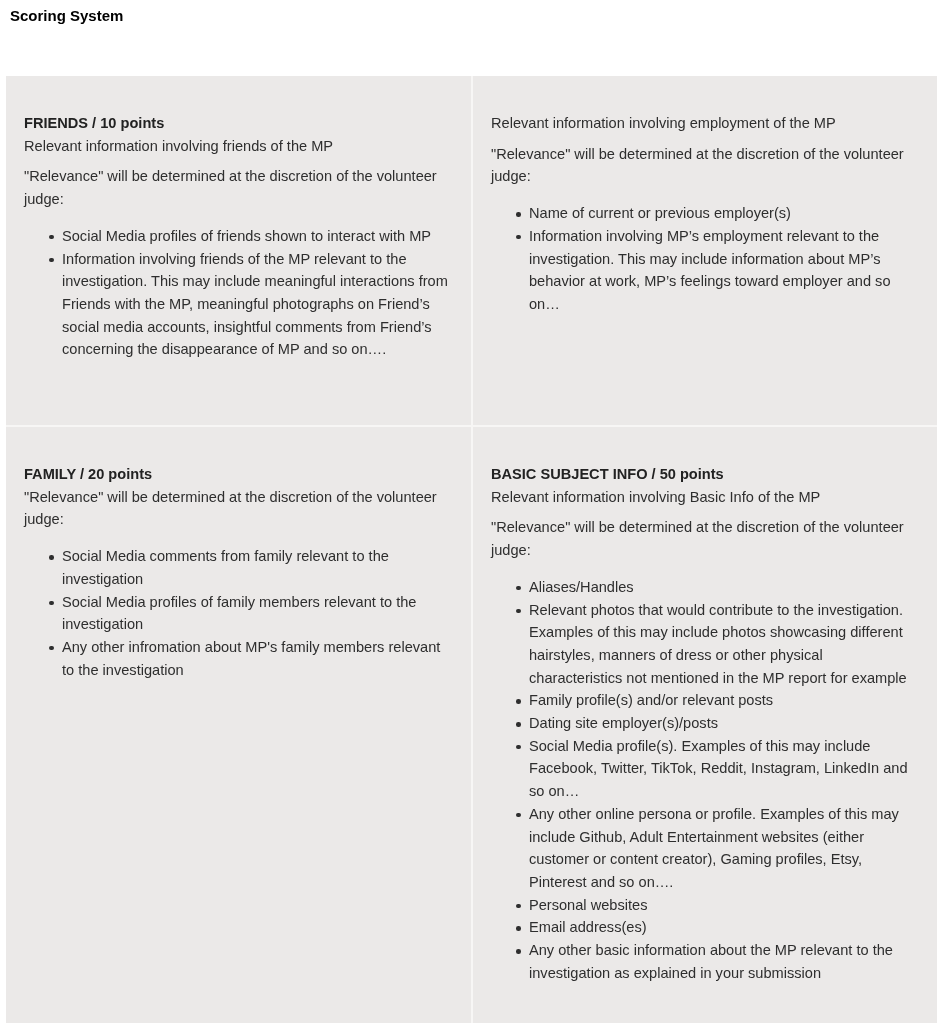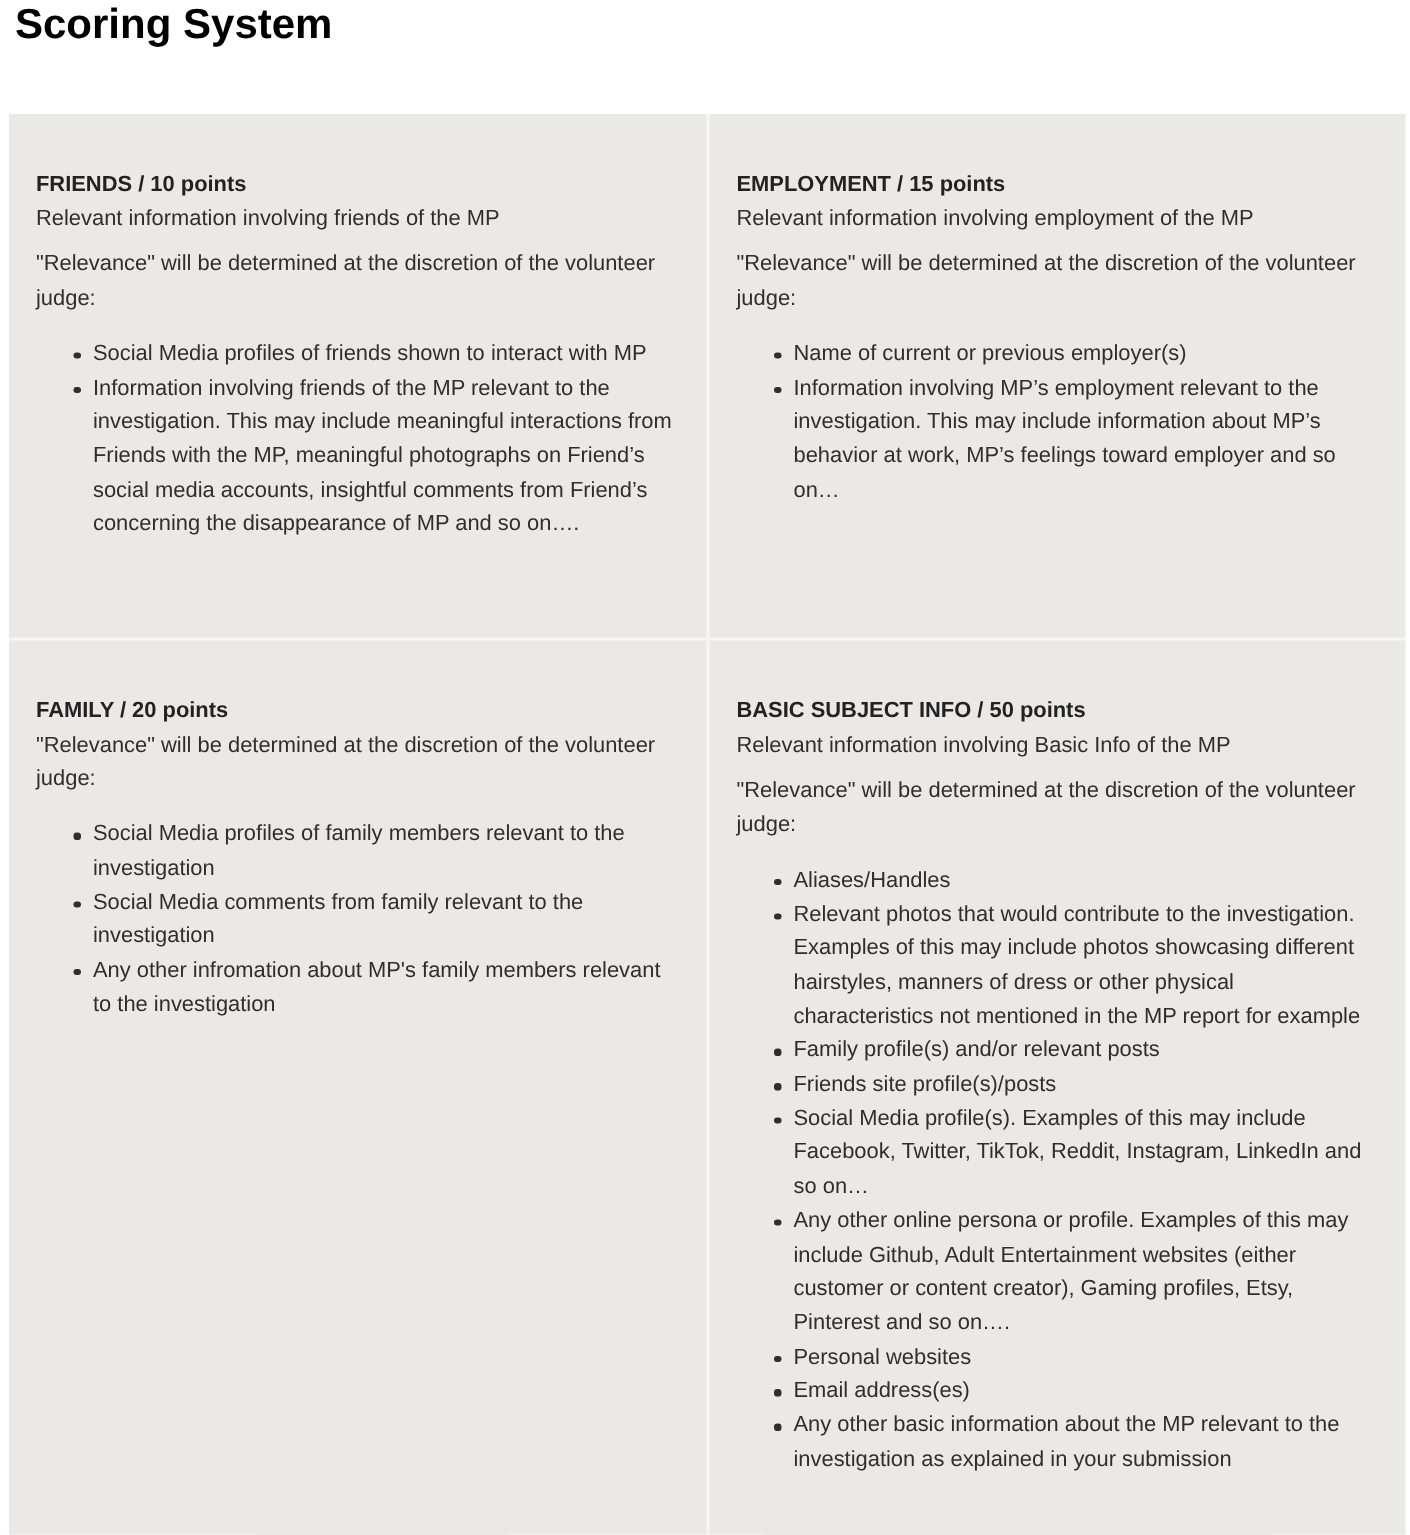--- a/index.html
+++ b/index.html
@@ -15,21 +15,21 @@
       color: #2b2b2b;
       position: relative;
     }
     .page-title {
       position: absolute;
       left: 10px;
       top: 3px;
       margin: 0;
       font-family: "Liberation Sans", sans-serif;
       font-weight: bold;
-      font-size: 28px;
+      font-size: 15px;
       color: #000;
       line-height: 26px;
     }
     .grid {
       position: absolute;
       left: 6px;
       top: 76px;
       width: 931px;
       display: grid;
       grid-template-columns: 465px 464px;
@@ -88,48 +88,47 @@
     <p class="heading">FRIENDS / 10 points</p>
     <p class="subtitle">Relevant information involving friends of the MP</p>
     <p class="relevance">"Relevance" will be determined at the discretion of the volunteer judge:</p>
     <ul>
       <li>Social Media profiles of friends shown to interact with MP</li>
       <li>Information involving friends of the MP relevant to the investigation. This may include meaningful interactions from Friends with the MP, meaningful photographs on Friend’s social media accounts, insightful comments from Friend’s concerning the disappearance of MP and so on….</li>
     </ul>
   </div>
 
   <div class="cell">
-    <p class="heading">EMPLOYMENT / 15 points</p>
     <p class="subtitle">Relevant information involving employment of the MP</p>
     <p class="relevance">"Relevance" will be determined at the discretion of the volunteer judge:</p>
     <ul>
       <li>Name of current or previous employer(s)</li>
       <li>Information involving MP’s employment relevant to the investigation. This may include information about MP’s behavior at work, MP’s feelings toward employer and so on…</li>
     </ul>
   </div>
 
   <div class="cell">
     <p class="heading">FAMILY / 20 points</p>
     <p class="relevance">"Relevance" will be determined at the discretion of the volunteer judge:</p>
     <ul>
+      <li>Social Media comments from family relevant to the investigation</li>
       <li>Social Media profiles of family members relevant to the investigation</li>
-      <li>Social Media comments from family relevant to the investigation</li>
       <li>Any other infromation about MP's family members relevant to the investigation</li>
     </ul>
   </div>
 
   <div class="cell">
     <p class="heading">BASIC SUBJECT INFO / 50 points</p>
     <p class="subtitle">Relevant information involving Basic Info of the MP</p>
     <p class="relevance">"Relevance" will be determined at the discretion of the volunteer judge:</p>
     <ul>
       <li>Aliases/Handles</li>
       <li>Relevant photos that would contribute to the investigation. Examples of this may include photos showcasing different hairstyles, manners of dress or other physical characteristics not mentioned in the MP report for example</li>
       <li>Family profile(s) and/or relevant posts</li>
-      <li>Friends site profile(s)/posts</li>
+      <li>Dating site employer(s)/posts</li>
       <li>Social Media profile(s). Examples of this may include Facebook, Twitter, TikTok, Reddit, Instagram, LinkedIn and so on…</li>
       <li>Any other online persona or profile. Examples of this may include Github, Adult Entertainment websites (either customer or content creator), Gaming profiles, Etsy, Pinterest and so on….</li>
       <li>Personal websites</li>
       <li>Email address(es)</li>
       <li>Any other basic information about the MP relevant to the investigation as explained in your submission</li>
     </ul>
   </div>
 
 </div>
 

